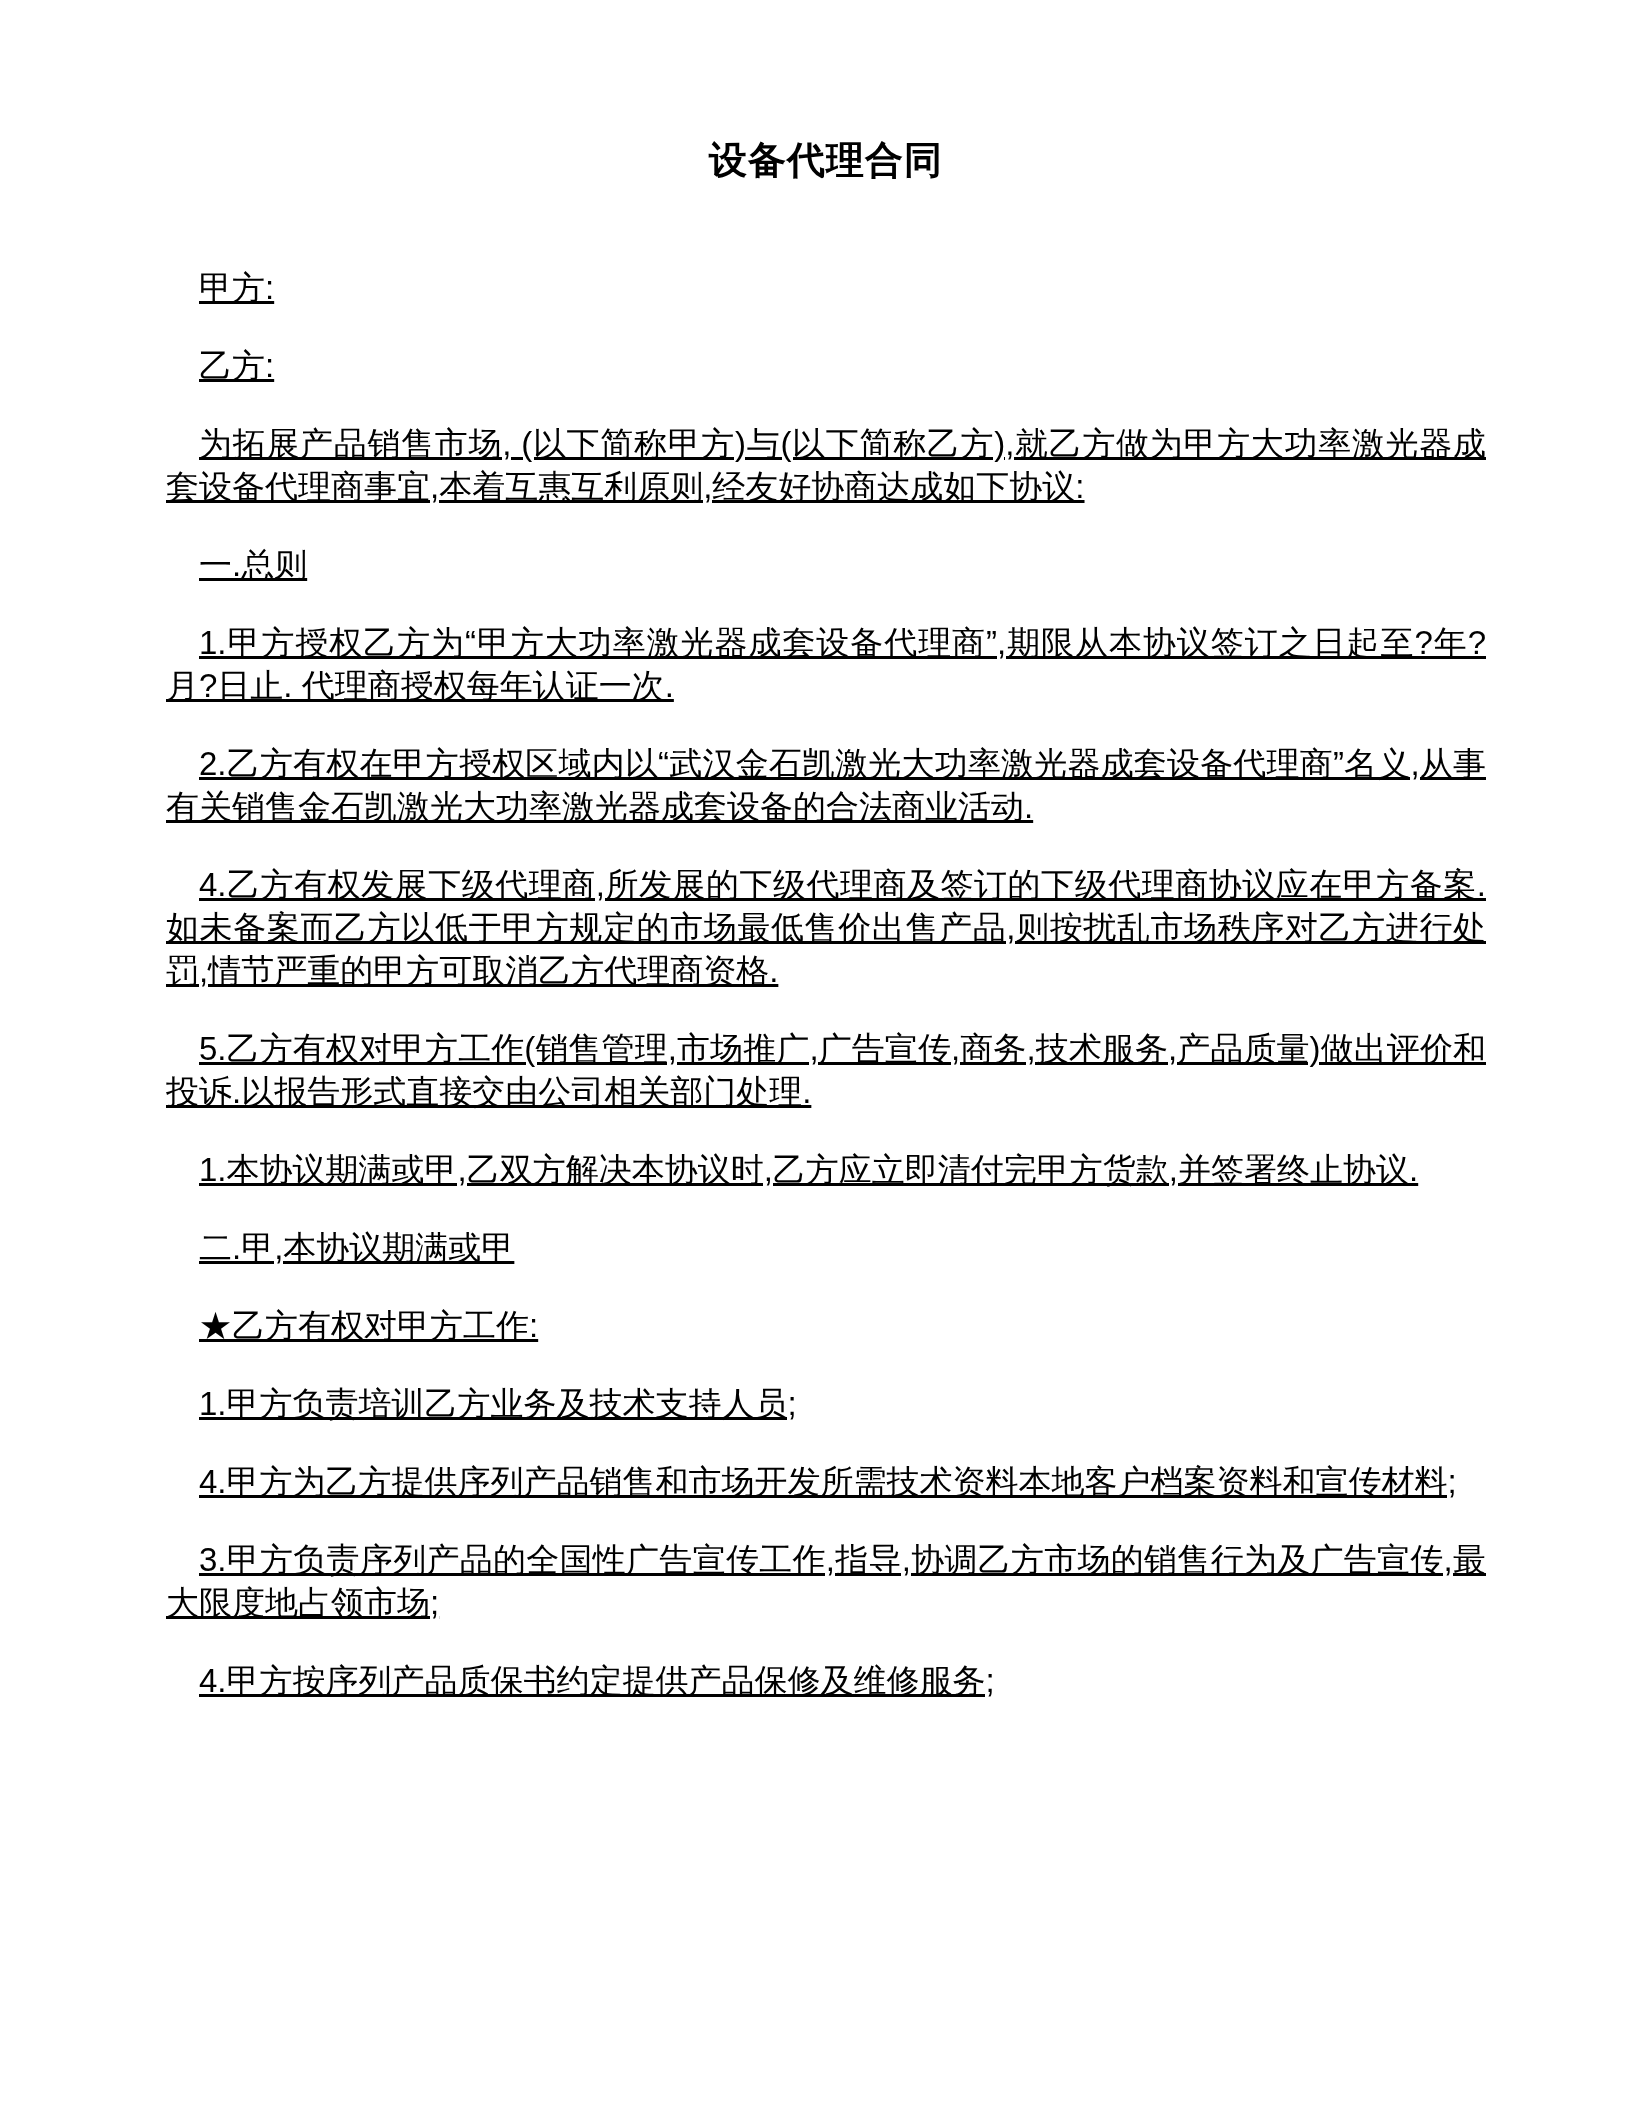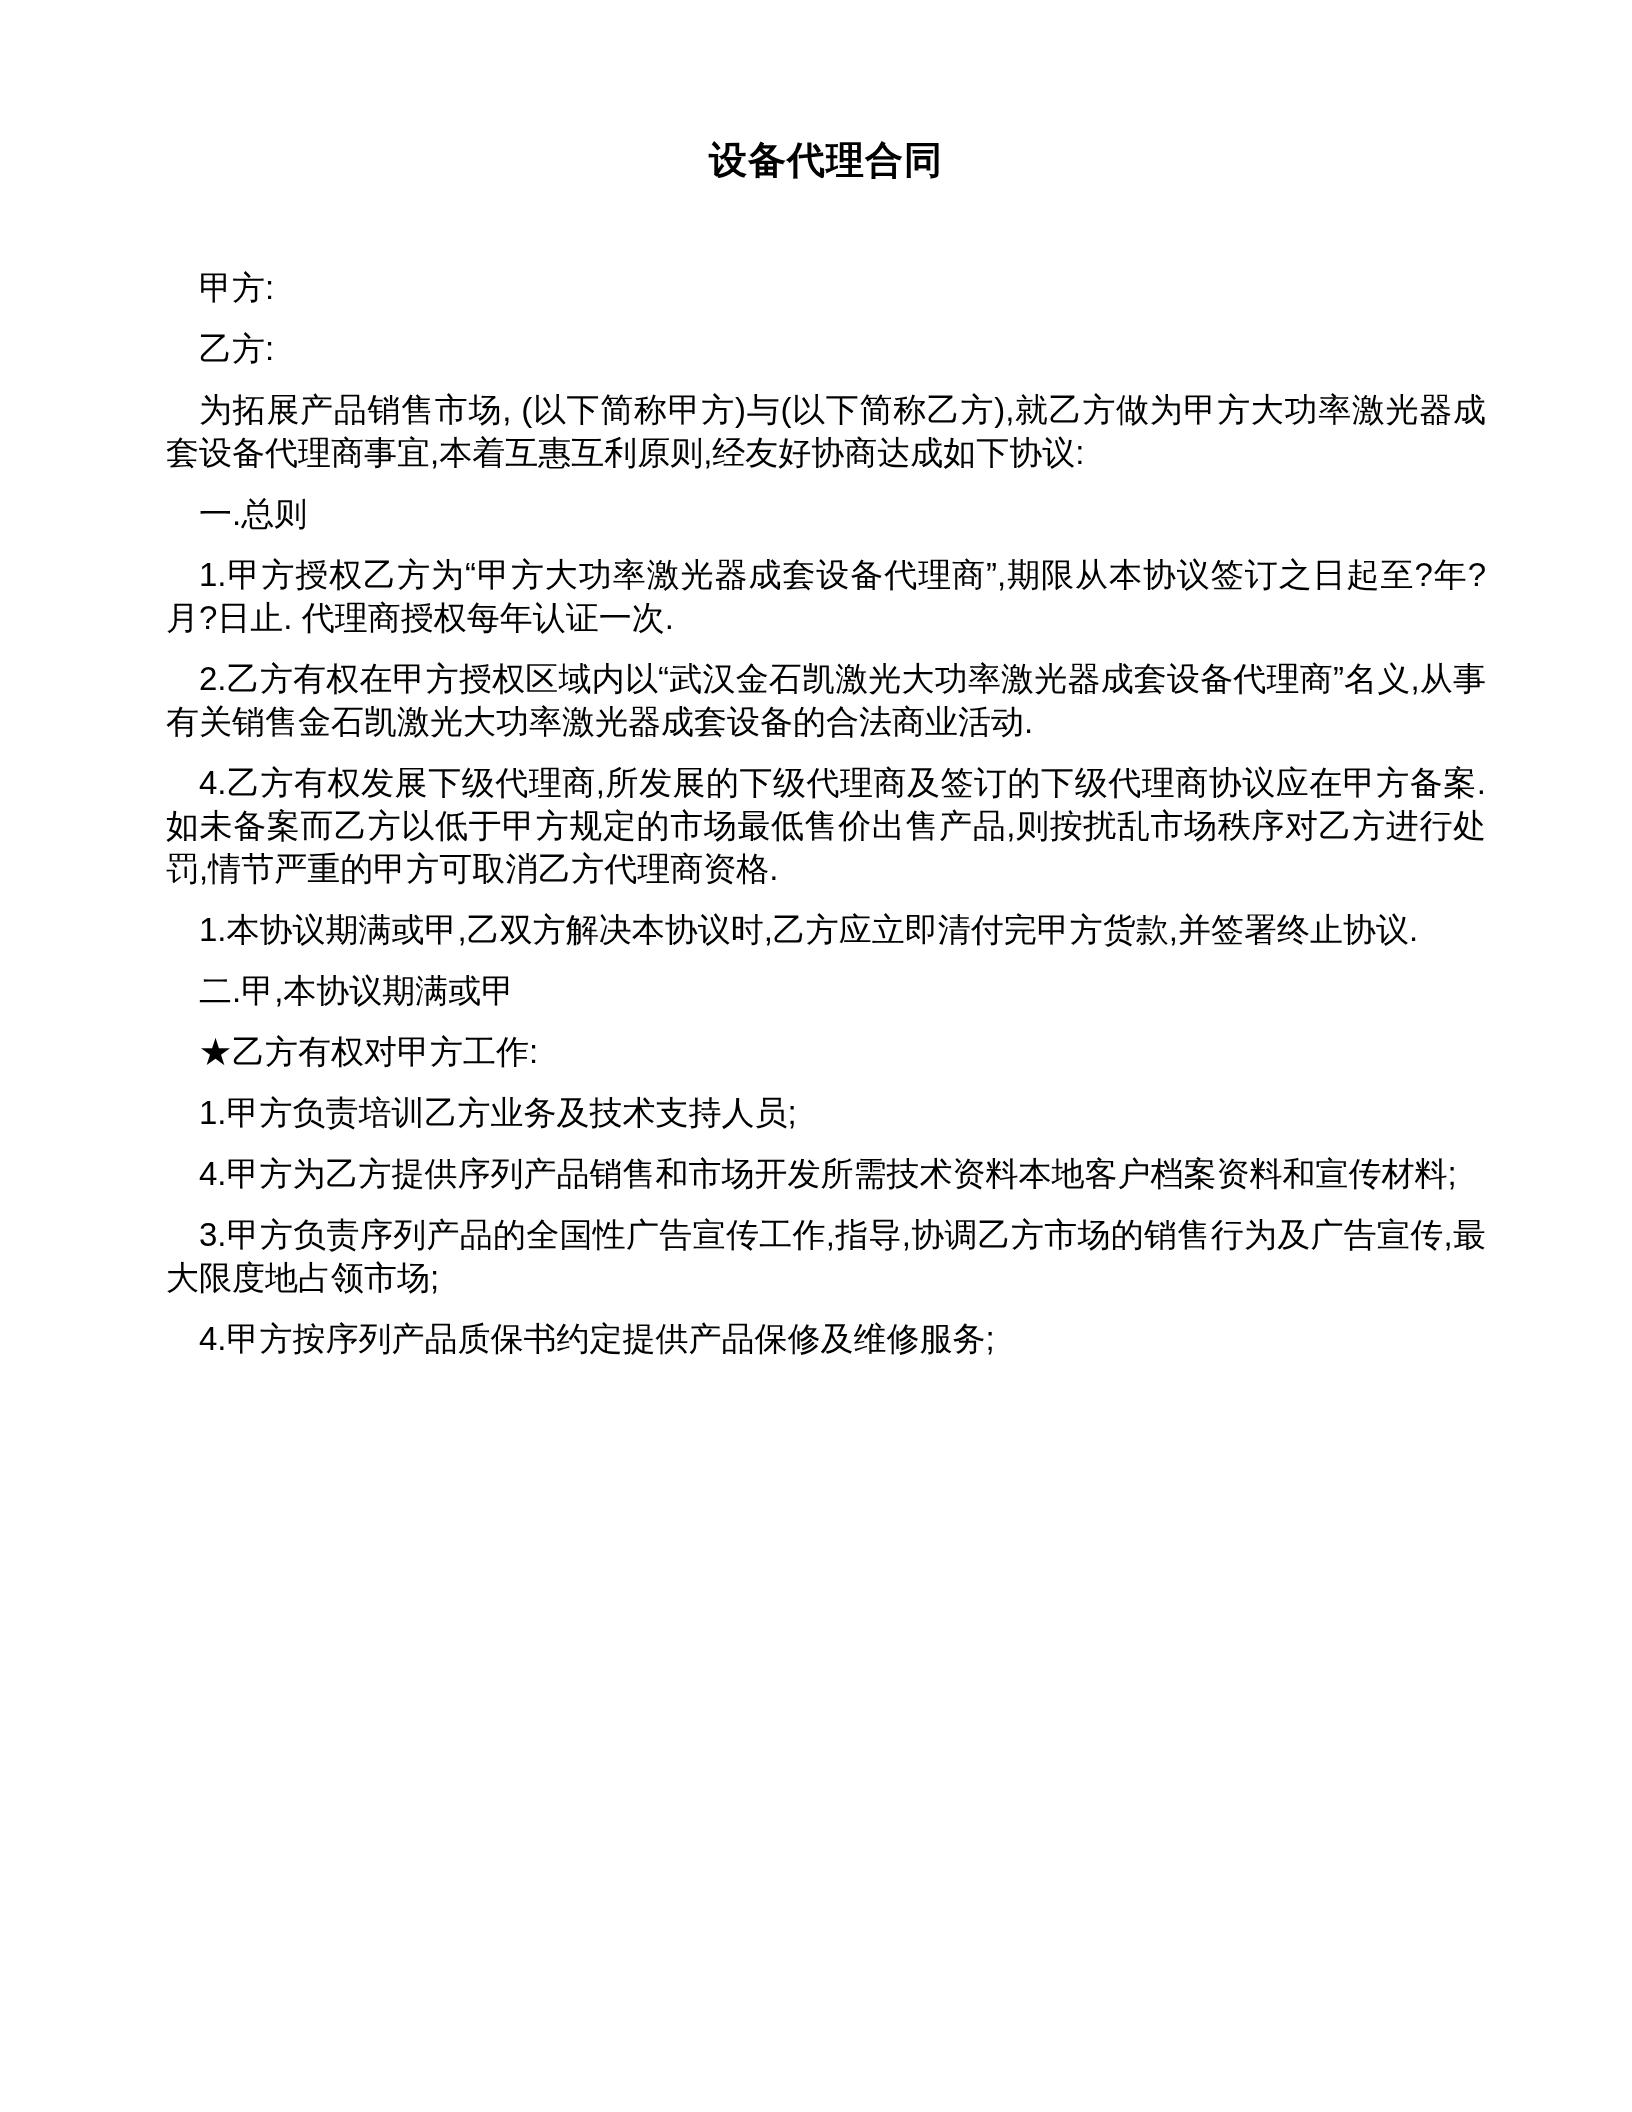--- a/index.html
+++ b/index.html
@@ -24,42 +24,44 @@
   .doc-title {
     font-family: "Liberation Sans", sans-serif;
     font-weight: bold;
     font-size: 38px;
     line-height: 48px;
     text-align: center;
     margin: 0 0 82px 0;
     letter-spacing: 1px;
   }
   .para {
-    margin: 18px 0;
+    margin: 35px 0;
     text-indent: 33px;
     word-break: break-all;
     overflow-wrap: break-word;
+    text-decoration: underline;
   }
   .para:last-child {
     margin-bottom: 0;
   }
 </style>
 </head>
 <body>
 
 <div class="page">
   <h1 class="doc-title">设备代理合同</h1>
 
   <p class="para">甲方:</p>
   <p class="para">乙方:</p>
   <p class="para">为拓展产品销售市场, (以下简称甲方)与(以下简称乙方),就乙方做为甲方大功率激光器成套设备代理商事宜,本着互惠互利原则,经友好协商达成如下协议:</p>
   <p class="para">一.总则</p>
   <p class="para">1.甲方授权乙方为“甲方大功率激光器成套设备代理商”,期限从本协议签订之日起至?年?月?日止. 代理商授权每年认证一次.</p>
   <p class="para">2.乙方有权在甲方授权区域内以“武汉金石凯激光大功率激光器成套设备代理商”名义,从事有关销售金石凯激光大功率激光器成套设备的合法商业活动.</p>
   <p class="para">4.乙方有权发展下级代理商,所发展的下级代理商及签订的下级代理商协议应在甲方备案.如未备案而乙方以低于甲方规定的市场最低售价出售产品,则按扰乱市场秩序对乙方进行处罚,情节严重的甲方可取消乙方代理商资格.</p>
+  <p class="para">5.乙方有权对甲方工作(销售管理,市场推广,广告宣传,商务,技术服务,产品质量)做出评价和投诉.以报告形式直接交由公司相关部门处理.</p>
   <p class="para">1.本协议期满或甲,乙双方解决本协议时,乙方应立即清付完甲方货款,并签署终止协议.</p>
   <p class="para">二.甲,本协议期满或甲</p>
   <p class="para">★乙方有权对甲方工作:</p>
   <p class="para">1.甲方负责培训乙方业务及技术支持人员;</p>
   <p class="para">4.甲方为乙方提供序列产品销售和市场开发所需技术资料本地客户档案资料和宣传材料;</p>
   <p class="para">3.甲方负责序列产品的全国性广告宣传工作,指导,协调乙方市场的销售行为及广告宣传,最大限度地占领市场;</p>
   <p class="para">4.甲方按序列产品质保书约定提供产品保修及维修服务;</p>
 </div>
 
 </body></html>

